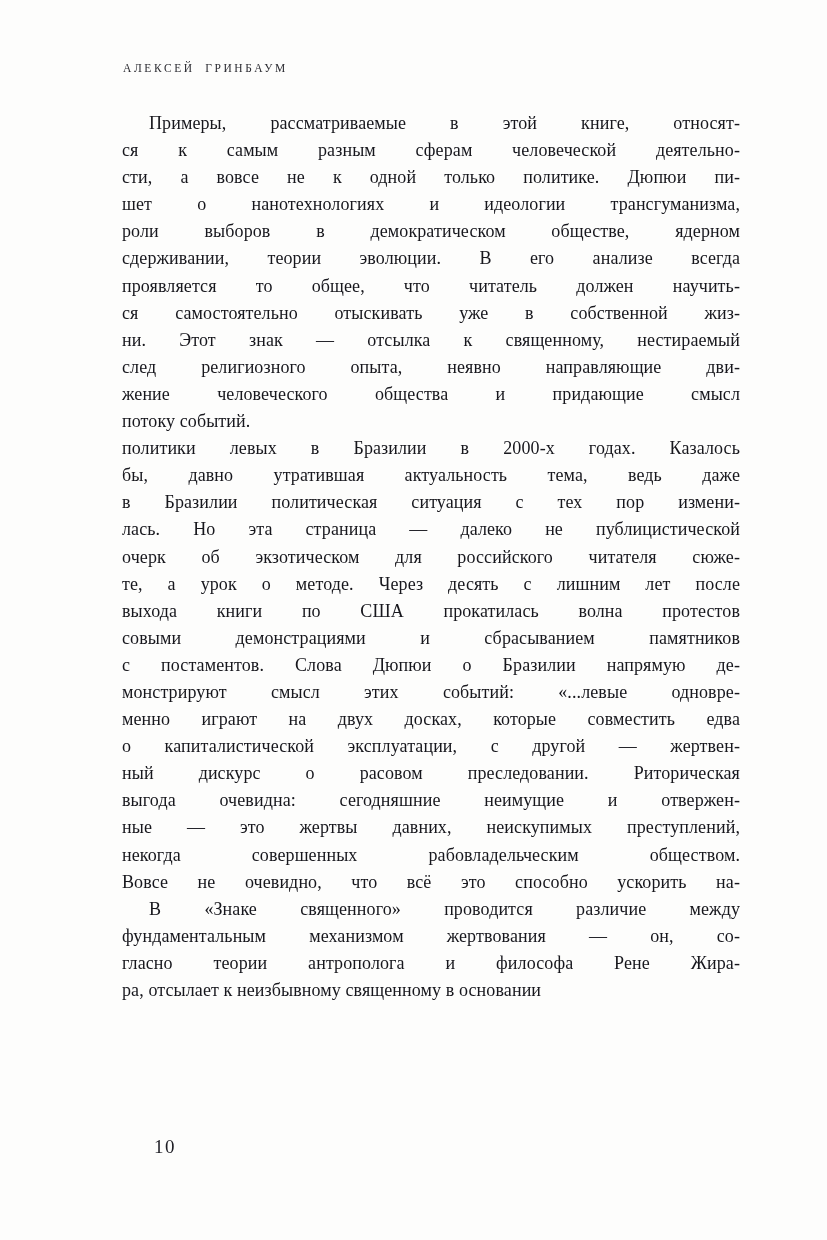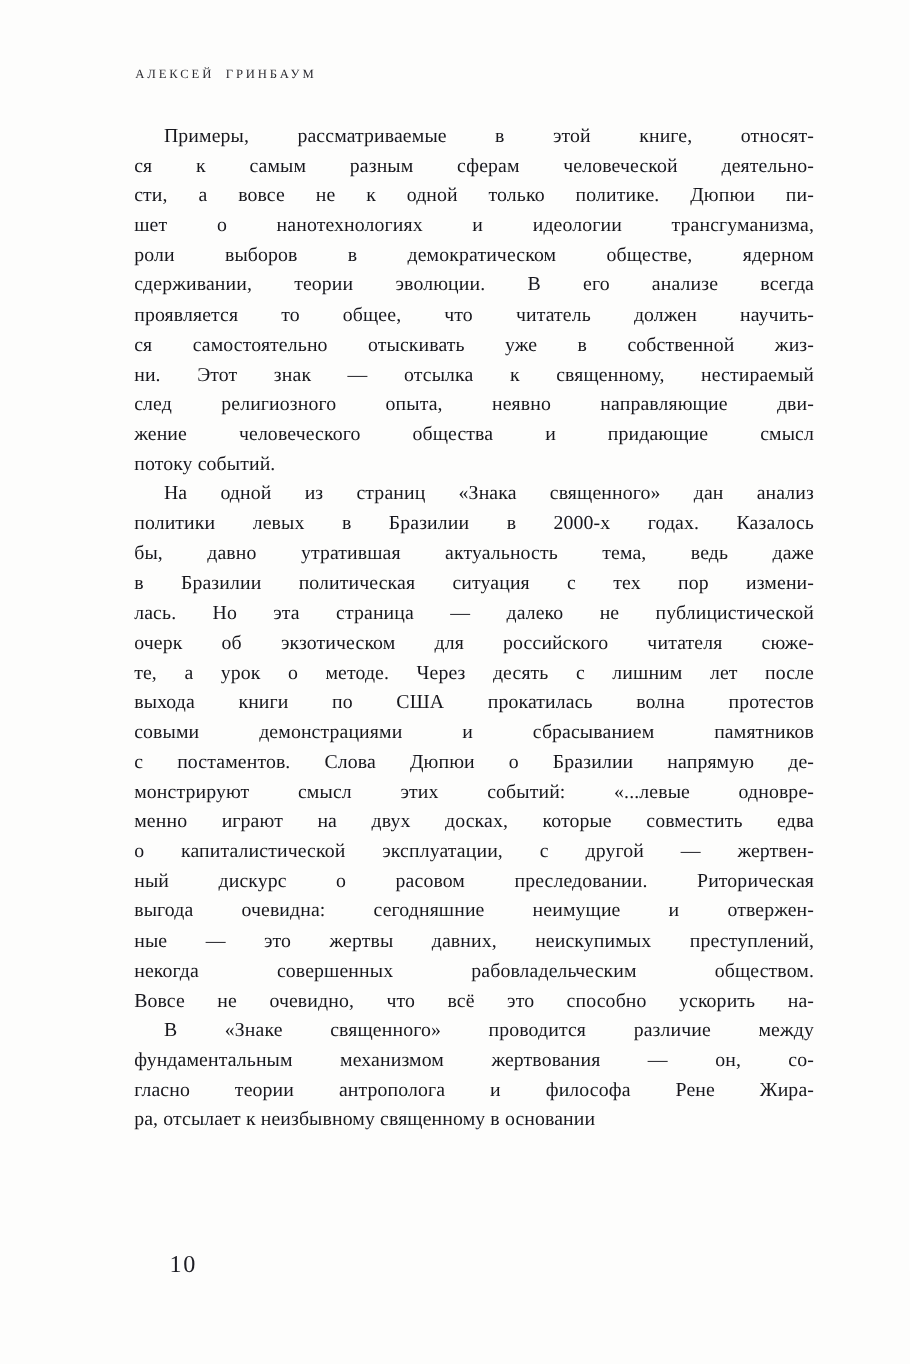--- a/index.html
+++ b/index.html
@@ -47,21 +47,21 @@
   .line.last {
     text-align-last: left;
   }
   .line.first {
     padding-left: 27px;
   }
   .folio {
     position: absolute;
     left: 154px;
     top: 1136px;
-    font-size: 22px;
+    font-size: 19px;
     letter-spacing: 1.5px;
     color: #1d1d24;
     font-variant-numeric: oldstyle-nums;
   }
 </style>
 </head>
 <body>
 
 <div class="page">
   <div class="running-head">АЛЕКСЕЙ ГРИНБАУМ</div>
@@ -75,21 +75,20 @@
         <div class="line">роли выборов в демократическом обществе, ядерном</div>
         <div class="line">сдерживании, теории эволюции. В его анализе всегда</div>
         <div class="line">проявляется то общее, что читатель должен научить-</div>
         <div class="line">ся самостоятельно отыскивать уже в собственной жиз-</div>
         <div class="line">ни. Этот знак — отсылка к священному, нестираемый</div>
         <div class="line">след религиозного опыта, неявно направляющие дви-</div>
         <div class="line">жение человеческого общества и придающие смысл</div>
         <div class="line last">потоку событий.</div>
       </div>
       <div class="para">
-        <div class="line first">На одной из страниц «Знака священного» дан анализ</div>
         <div class="line">политики левых в Бразилии в 2000-х годах. Казалось</div>
         <div class="line">бы, давно утратившая актуальность тема, ведь даже</div>
         <div class="line">в Бразилии политическая ситуация с тех пор измени-</div>
         <div class="line">лась. Но эта страница — далеко не публицистической</div>
         <div class="line">очерк об экзотическом для российского читателя сюже-</div>
         <div class="line">те, а урок о методе. Через десять с лишним лет после</div>
         <div class="line">выхода книги по США прокатилась волна протестов</div>
         <div class="line">совыми демонстрациями и сбрасыванием памятников</div>
         <div class="line">с постаментов. Слова Дюпюи о Бразилии напрямую де-</div>
         <div class="line">монстрируют смысл этих событий: «...левые одновре-</div>

